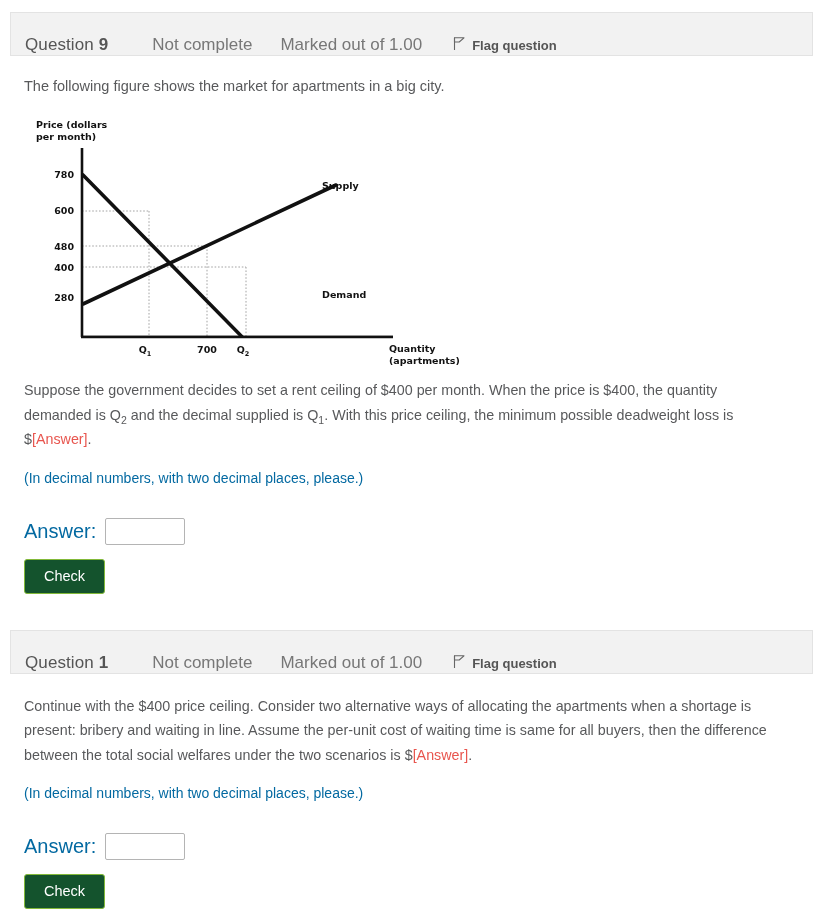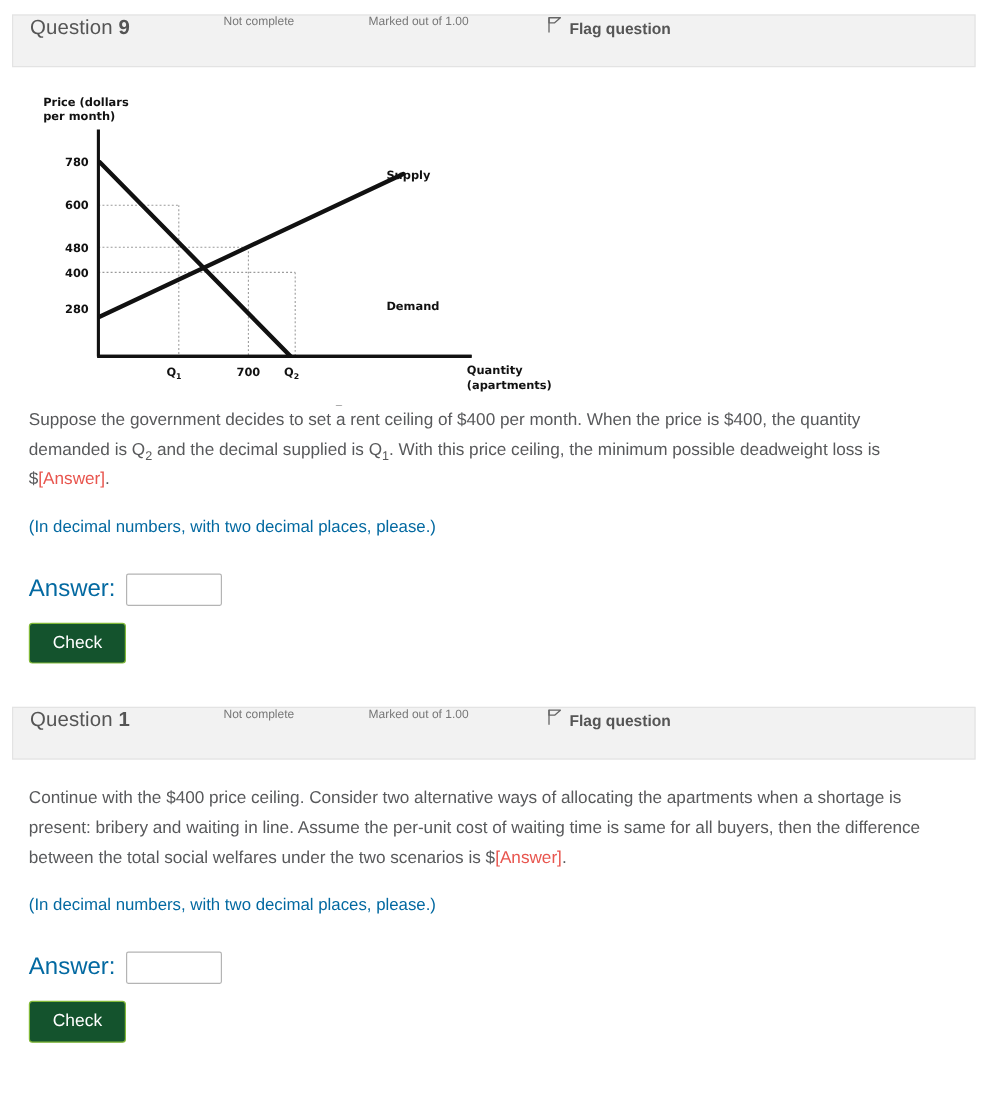--- a/index.html
+++ b/index.html
@@ -20,36 +20,35 @@
     width: 823px;
     position: relative;
   }
 
   
   .q-header {
     background: #f2f2f2;
     border: 1px solid #e3e3e3;
     box-sizing: border-box;
     display: flex;
-    align-items: flex-start;
+    align-items: flex-end;
     height: 44px;
     padding: 0 14px;
-    gap: 34px;
   }
   .q-title {
     font-size: 17px;
     color: #555555;
     font-weight: 400;
     letter-spacing: 0.1px;
     white-space: nowrap;
   }
   .q-title .qnum { font-weight: 700; color: #555; }
 
   .q-meta {
-    font-size: 10px;
+    font-size: 17px;
     color: #777777;
     white-space: nowrap;
   }
   .m-state { margin-left: 44px; }
   .m-marked { margin-left: 28px; }
 
   .flag-wrap {
     margin-left: 30px;
     display: flex;
     align-items: center;
@@ -192,20 +191,21 @@
               <path d="M2.5,1.8 L12,1.8 L7.2,6.0 L2.5,6.0 Z" stroke="#666" stroke-width="1.1" fill="none" stroke-linejoin="round"></path>
             </svg>
           </span>
           <span class="flag-label">Flag question</span>
         </div>
       </div>
     </div>
 
     <div class="q-body">
 
+      <p class="intro-text">The following figure shows the market for apartments in a big city.</p>
 
       
       <div class="figure-wrap">
         <svg width="500" height="262" viewBox="0 0 500 262">
 
           <text class="axis-title" x="8" y="12">Price (dollars</text>
           <text class="axis-title" x="8" y="24">per month)</text>
 
           <g stroke="#9a9a9a" stroke-width="0.9" stroke-dasharray="1.6,1.8" fill="none">
 

